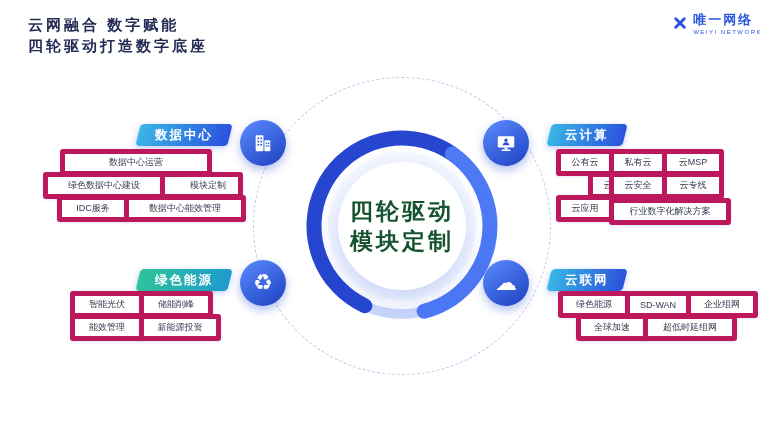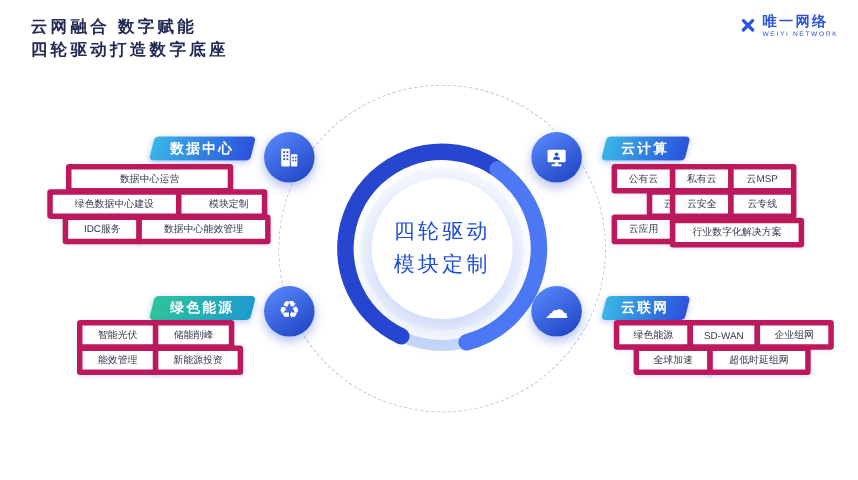--- a/index.html
+++ b/index.html
@@ -17,21 +17,21 @@
   .logo-tagline{color:#2b55e0;font-size:6px;letter-spacing:1.5px;margin-top:2px;}
   
   .orbit{position:absolute;left:253px;top:77px;width:296px;height:296px;border-radius:50%;
          border:1.5px dashed #bcc9ea;}
   .ring{position:absolute;left:252px;top:76px;width:300px;height:300px;}
   .center-circle{
     position:absolute;left:338px;top:162px;width:128px;height:128px;border-radius:50%;
     background:#ffffff;display:flex;flex-direction:column;align-items:center;justify-content:center;
     box-shadow:0 0 0 10px rgba(90,130,255,0.06), 0 10px 26px rgba(43,80,216,0.22);
   }
-  .center-circle div{color:#1d4ed8;font-weight:normal;font-size:19px;letter-spacing:3px;line-height:30px;}
+  .center-circle div{color:#14532d;font-weight:bold;font-size:23px;letter-spacing:3px;line-height:30px;}
   
   .node{position:absolute;width:46px;height:46px;border-radius:50%;
         background:linear-gradient(145deg,#5b8cff,#1c3fc0);
         display:flex;align-items:center;justify-content:center;
         box-shadow:0 4px 10px rgba(30,70,200,0.35);}
   .node .glyph{color:#ffffff;font-size:22px;line-height:1;font-family:"DejaVu Sans",sans-serif;}
   
   .badge{position:absolute;height:22px;transform:skewX(-14deg);border-radius:4px;
          background:linear-gradient(95deg,#39b7e6,#2b50dd);
          display:flex;align-items:center;justify-content:center;

